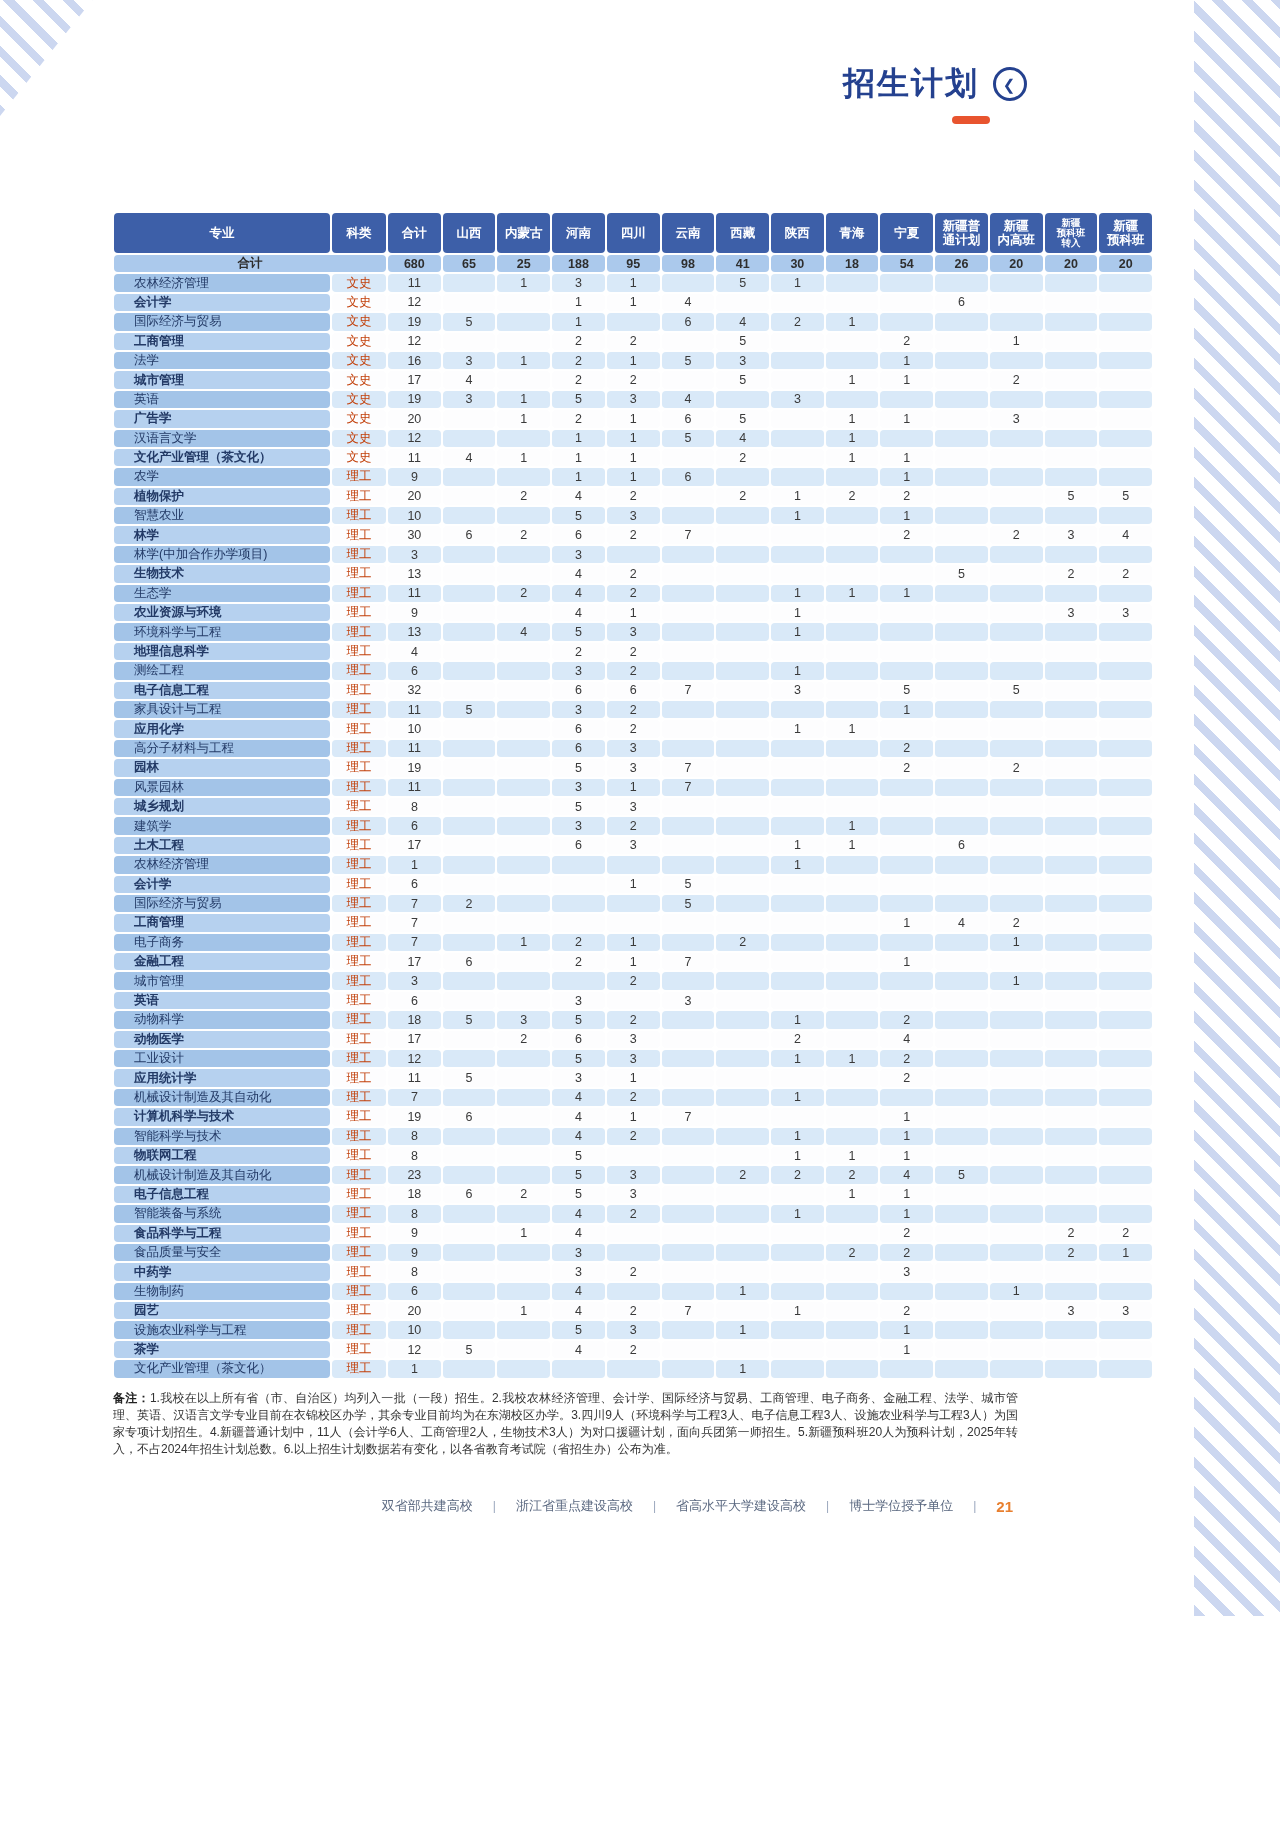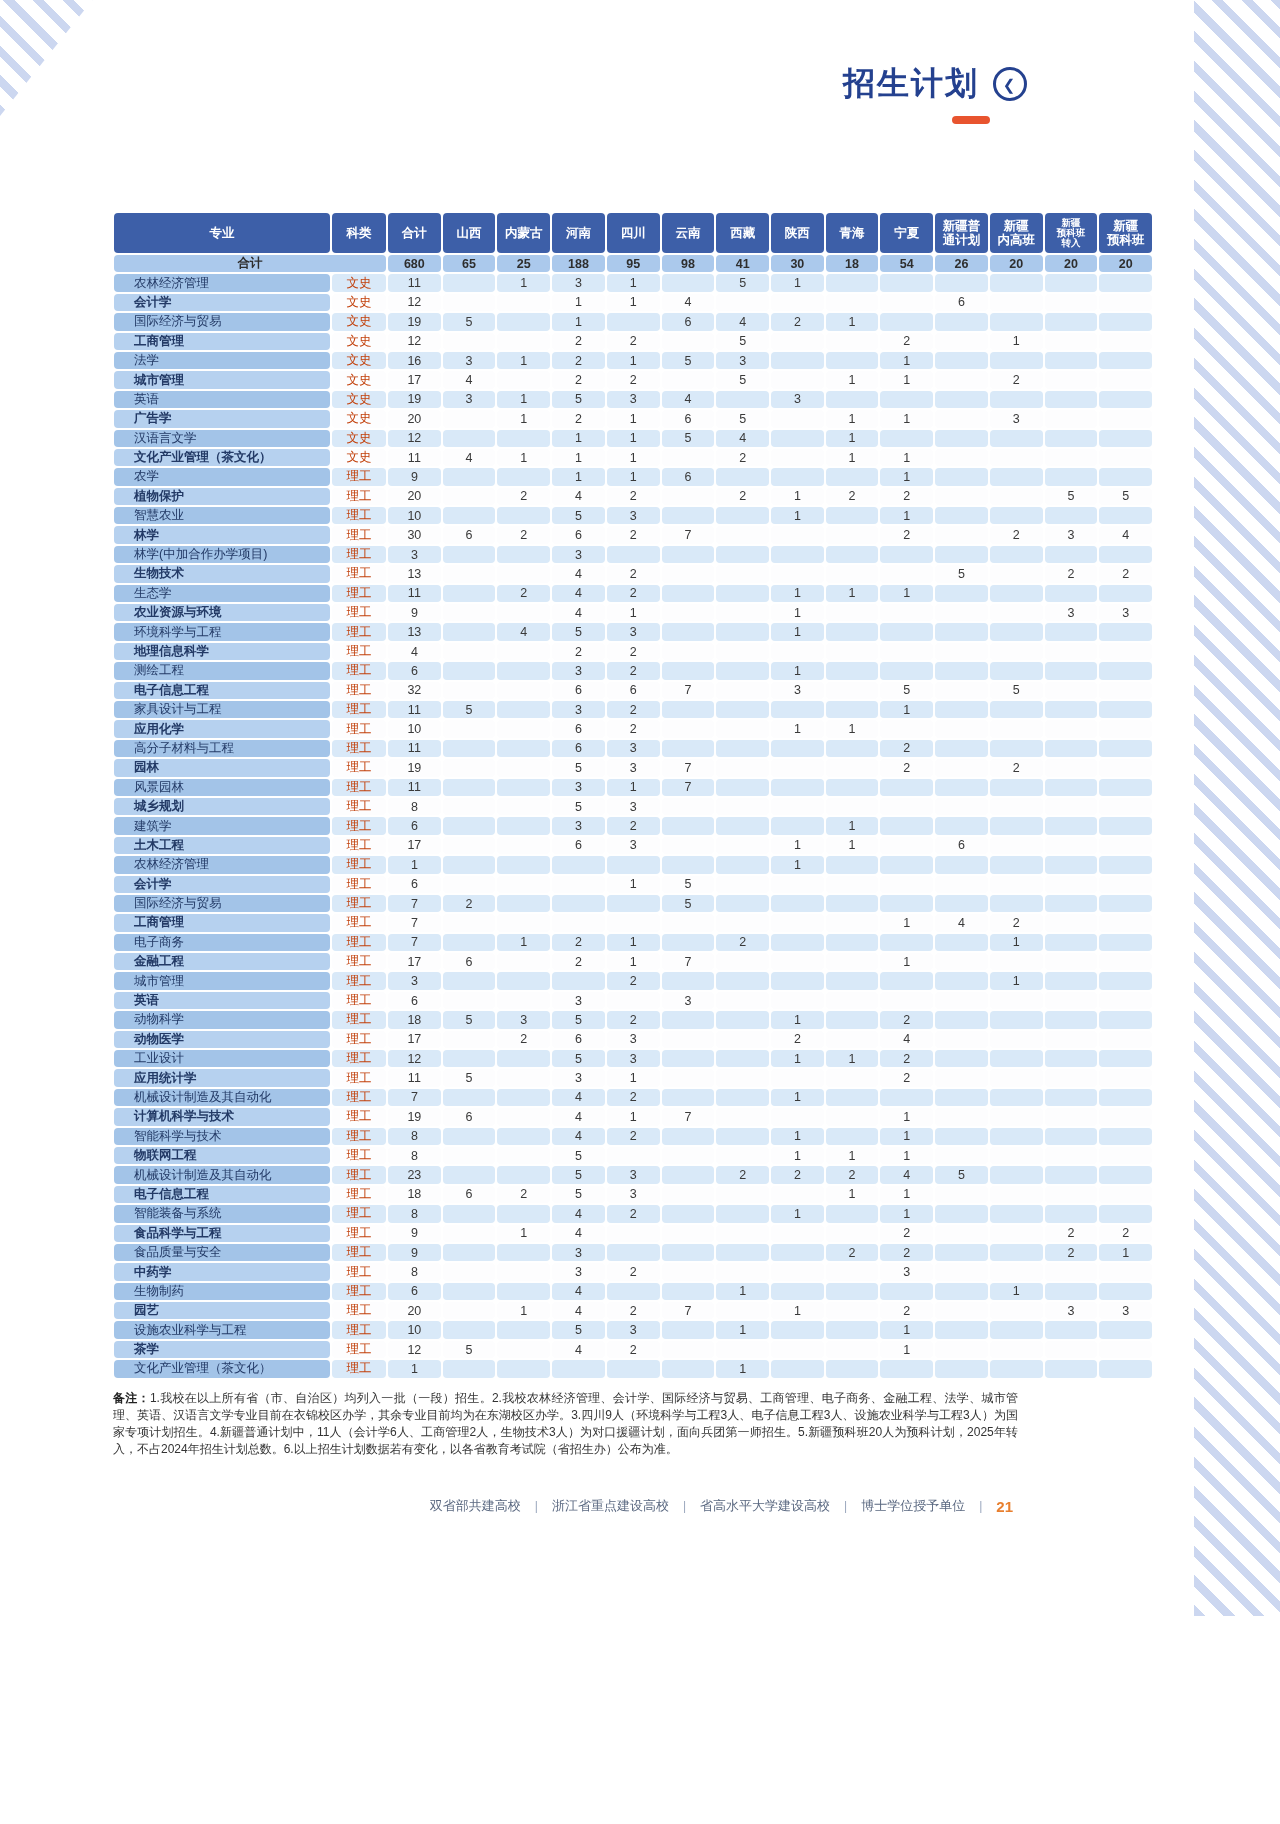--- a/index.html
+++ b/index.html
@@ -36,21 +36,21 @@
   .r-odd .cell{background:var(--rowblue);}
   .r-even .cell{background:#fdfdfe;}
   .cell.major{justify-content:flex-start;padding-left:20px;color:#233a66;white-space:nowrap;}
   .r-odd .cell.major{background:var(--majorodd);}
   .r-even .cell.major{background:var(--majoreven);font-weight:bold;}
   .cell.cat{color:#c2410c;}
   .notes{position:absolute;top:1390px;left:113px;width:905px;margin:0;font-size:12px;
         line-height:1.42;color:#333;text-align:justify;}
   .notes b{color:#222;}
   .footer{position:absolute;top:1497px;left:113px;width:900px;display:flex;justify-content:flex-end;
-        align-items:center;gap:14px;font-size:13px;color:#5a6880;white-space:nowrap;}
+        align-items:center;gap:20px;font-size:13px;color:#5a6880;white-space:nowrap;}
   .footer .sep{color:#9aa7bd;font-size:12px;}
   .footer .pagenum{color:var(--orange2);font-weight:bold;font-size:15px;}
 </style>
 </head>
 <body>
 
 <div class="page">
   <div class="corner-stripes"></div>
   <div class="side-stripes"></div>
 

